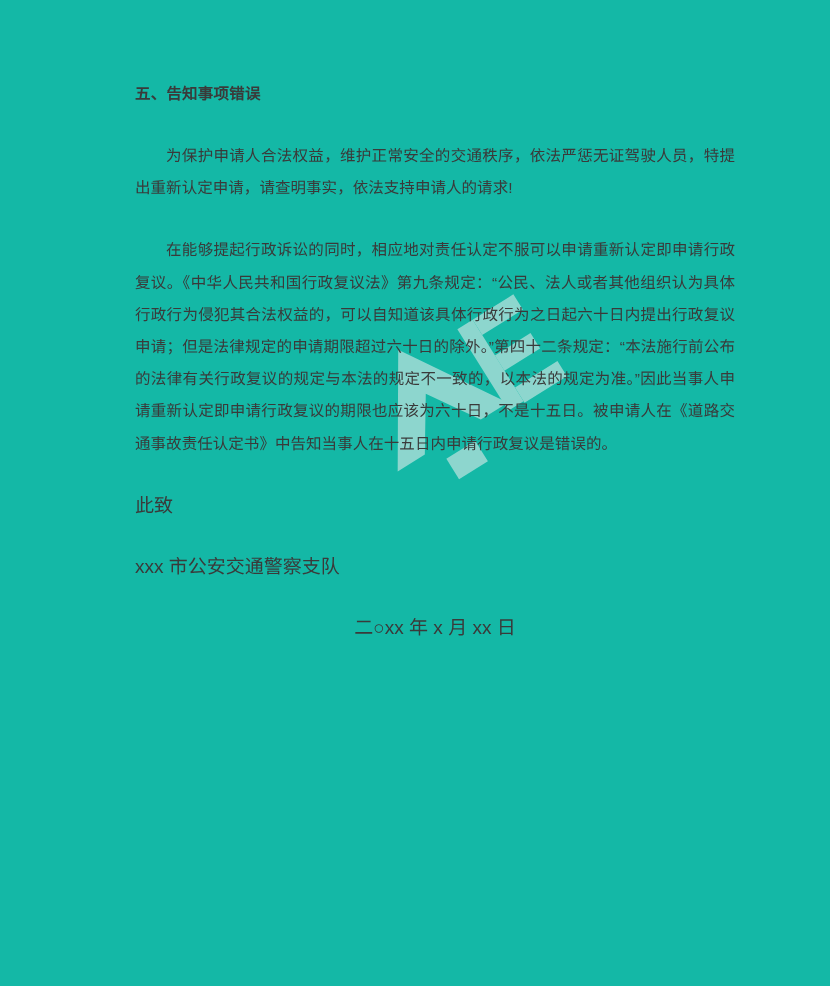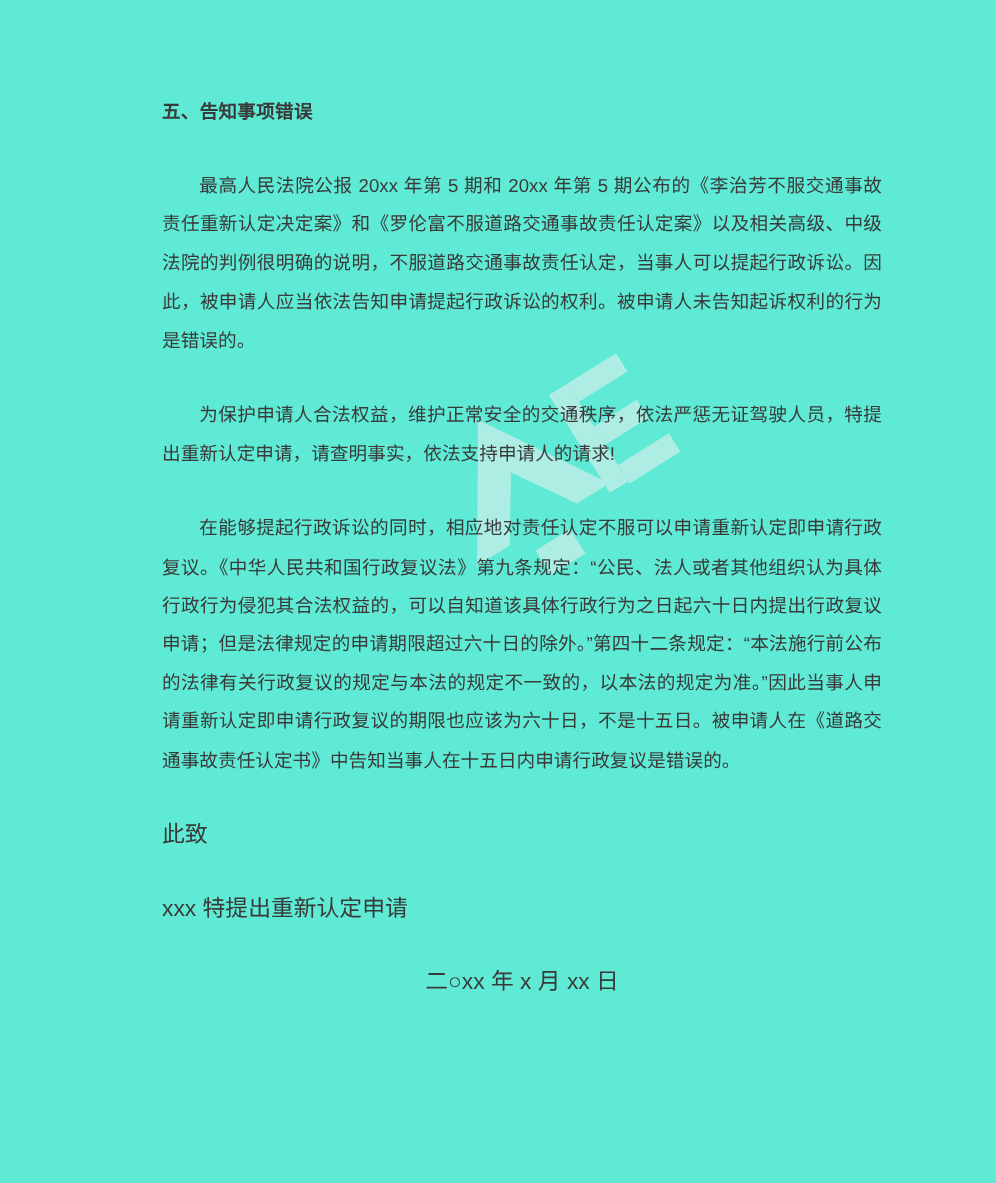--- a/index.html
+++ b/index.html
@@ -14,21 +14,21 @@
     overflow: hidden;
     font-family: "Liberation Sans", "DejaVu Sans", sans-serif;
     color: #3a3a3a;
     position: relative;
   }
 
   #page {
     position: relative;
     width: 830px;
     height: 986px;
-    background: #5eead4;
+    background: #14b8a6;
     box-sizing: border-box;
   }
 
   
   #watermark {
     position: absolute;
     left: 300px;
     top: 250px;
     width: 330px;
     height: 300px;
@@ -90,29 +90,28 @@
         <path d="M214 128 L256 128 L256 146 L214 146 Z"></path>
         <path d="M214 166 L264 166 L264 184 L214 184 Z"></path>
       </g>
     </svg>
   </div>
 
   <div id="content">
 
     <h2 class="heading">五、告知事项错误</h2>
 
-    <p class="para">最高人民法院公报 20xx 年第 5 期和 20xx 年第 5 期公布的《李治芳不服交通事故责任重新认定决定案》和《罗伦富不服道路交通事故责任认定案》以及相关高级、中级法院的判例很明确的说明，不服道路交通事故责任认定，当事人可以提起行政诉讼。因此，被申请人应当依法告知申请提起行政诉讼的权利。被申请人未告知起诉权利的行为是错误的。</p>
 
     <p class="para">为保护申请人合法权益，维护正常安全的交通秩序，依法严惩无证驾驶人员，特提出重新认定申请，请查明事实，依法支持申请人的请求!</p>
 
     <p class="para">在能够提起行政诉讼的同时，相应地对责任认定不服可以申请重新认定即申请行政复议。《中华人民共和国行政复议法》第九条规定：“公民、法人或者其他组织认为具体行政行为侵犯其合法权益的，可以自知道该具体行政行为之日起六十日内提出行政复议申请；但是法律规定的申请期限超过六十日的除外。”第四十二条规定：“本法施行前公布的法律有关行政复议的规定与本法的规定不一致的，以本法的规定为准。”因此当事人申请重新认定即申请行政复议的期限也应该为六十日，不是十五日。被申请人在《道路交通事故责任认定书》中告知当事人在十五日内申请行政复议是错误的。</p>
 
     <div class="sig-block">
       <p class="sig-line">此致</p>
 
-      <p class="sig-line">xxx 特提出重新认定申请</p>
+      <p class="sig-line">xxx 市公安交通警察支队</p>
 
 
       <p class="sig-line last">二○xx 年 x 月 xx 日</p>
     </div>
 
   </div>
 </div>
 
 </body></html>

